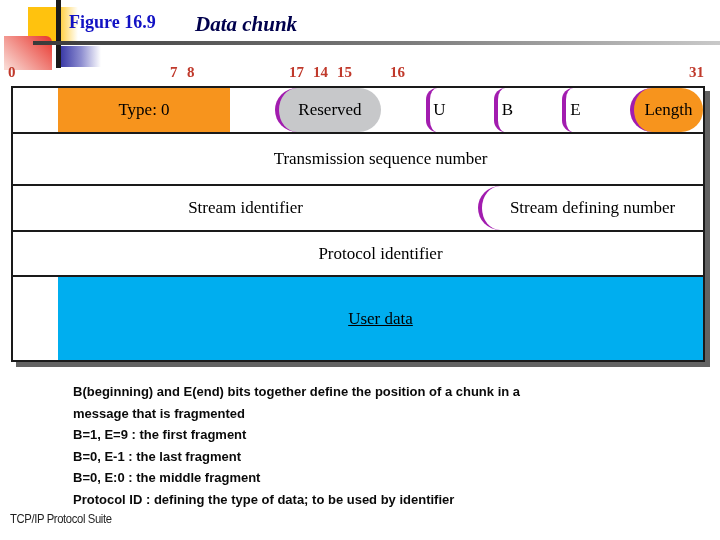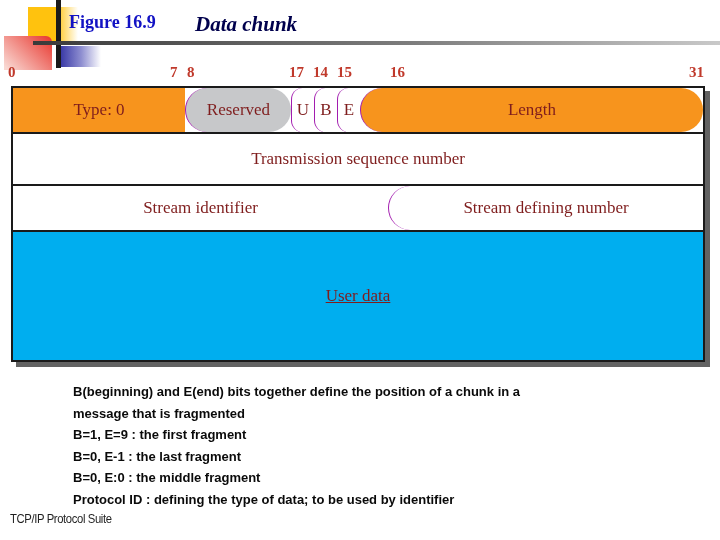--- a/index.html
+++ b/index.html
@@ -27,22 +27,22 @@
   .bn0{left:8px;}  .bn7{left:170px;} .bn8{left:187px;} .bn13{left:289px;}
   .bn14{left:313px;text-align:center;} .bn15{left:337px;} .bn16{left:372px;margin-left:18px;} .bn31{left:689px;}
   
   .diagram{position:absolute;left:11px;top:86px;width:694px;height:276px;
     border:2px solid #1a1a1a;box-sizing:border-box;display:flex;flex-direction:column;
     box-shadow:5px 5px 0 rgba(70,70,70,0.85);background:#fff;}
   .drow{display:flex;flex-direction:row;width:100%;box-sizing:border-box;}
   .drow + .drow{border-top:2px solid #1a1a1a;}
   .r1{height:44px;} .r2{height:52px;} .r3{height:46px;} .r4{height:45px;} .r5{flex:1;}
   .dcell{display:flex;align-items:center;justify-content:center;box-sizing:border-box;
-    font-size:17px;color:#7f1d1d;white-space:nowrap;overflow:hidden;}
-  .dcell + .dcell{border-left:1px solid #a21caf;border-radius:22px;}
+    font-size:17px;color:#000000;white-space:nowrap;overflow:hidden;margin-left:45px;}
+  .dcell + .dcell{border-left:4px solid #a21caf;border-radius:22px;}
   .c-type{width:172px;background:var(--orange);}
   .c-res{width:106px;background:var(--gray);}
   .c-flag{width:23px;background:#ffffff;}
   .c-len{flex:1;background:var(--orange);}
   .c-full{flex:1;background:#ffffff;}
   .c-sid{width:375px;background:#ffffff;}
   .c-ssn{flex:1;background:#ffffff;}
   .c-user{flex:1;background:var(--cyan);text-decoration:underline;}
   
   .notes{position:absolute;left:30px;top:381px;width:670px;
@@ -84,20 +84,23 @@
     <div class="dcell c-flag">E</div>
     <div class="dcell c-len">Length</div>
   </div>
   <div class="drow r2">
     <div class="dcell c-full">Transmission sequence number</div>
   </div>
   <div class="drow r3">
     <div class="dcell c-sid">Stream identifier</div>
     <div class="dcell c-ssn">Stream defining number</div>
   </div>
+  <div class="drow r4">
+    <div class="dcell c-full">Protocol identifier</div>
+  </div>
   <div class="drow r5">
     <div class="dcell c-user">User data</div>
   </div>
 </div>
 
 <div class="notes">
   <div>B(beginning) and E(end) bits together define the position of a chunk in a</div>
   <div>message that is fragmented</div>
   <div>B=1, E=9 : the first fragment</div>
   <div>B=0, E-1 : the last fragment</div>

